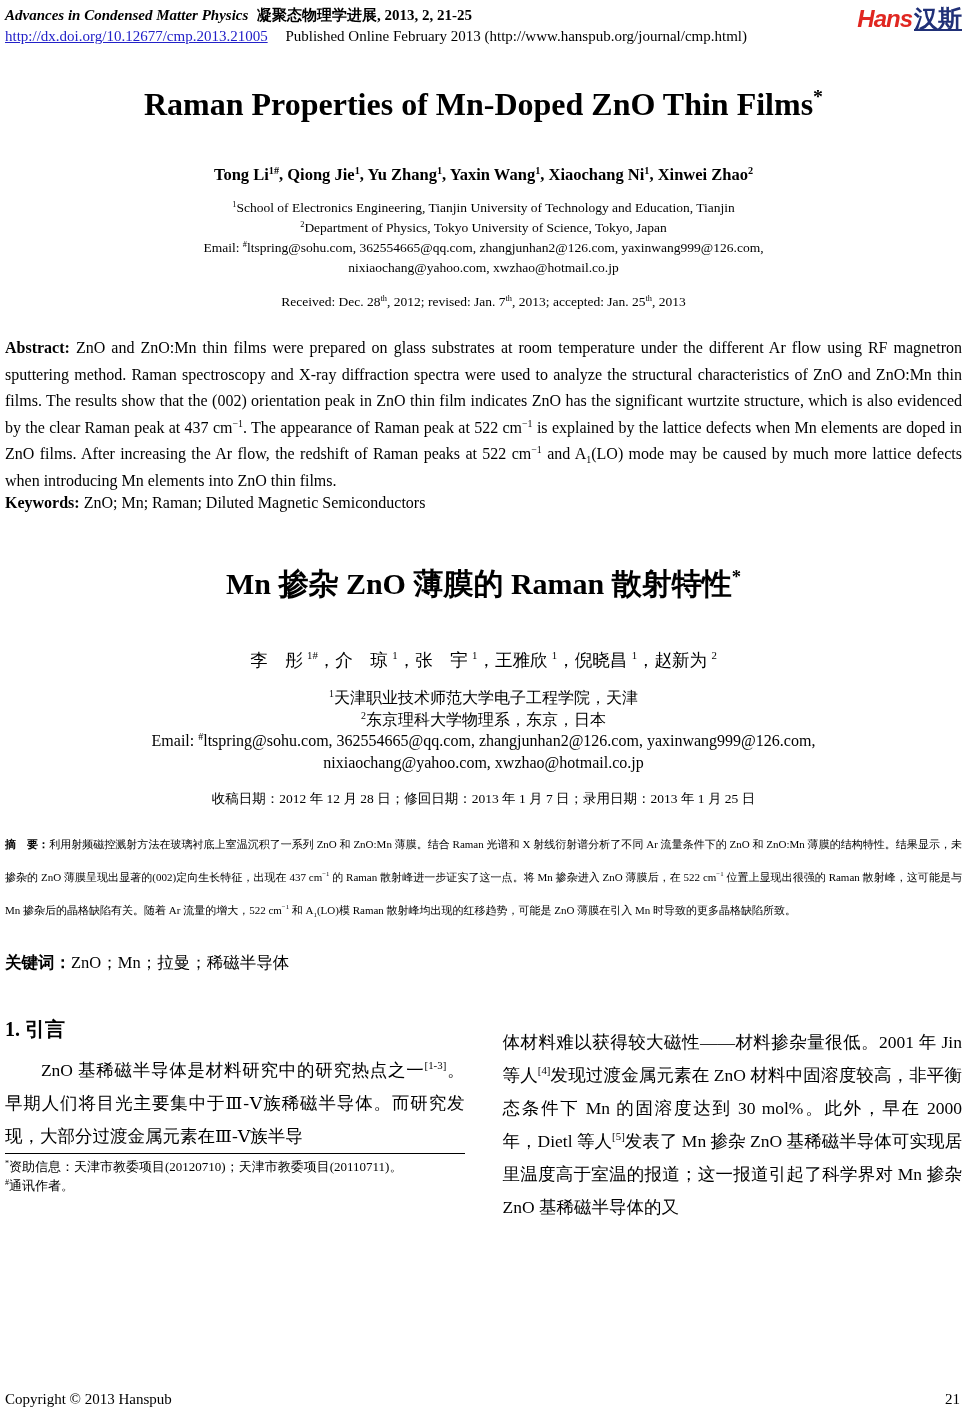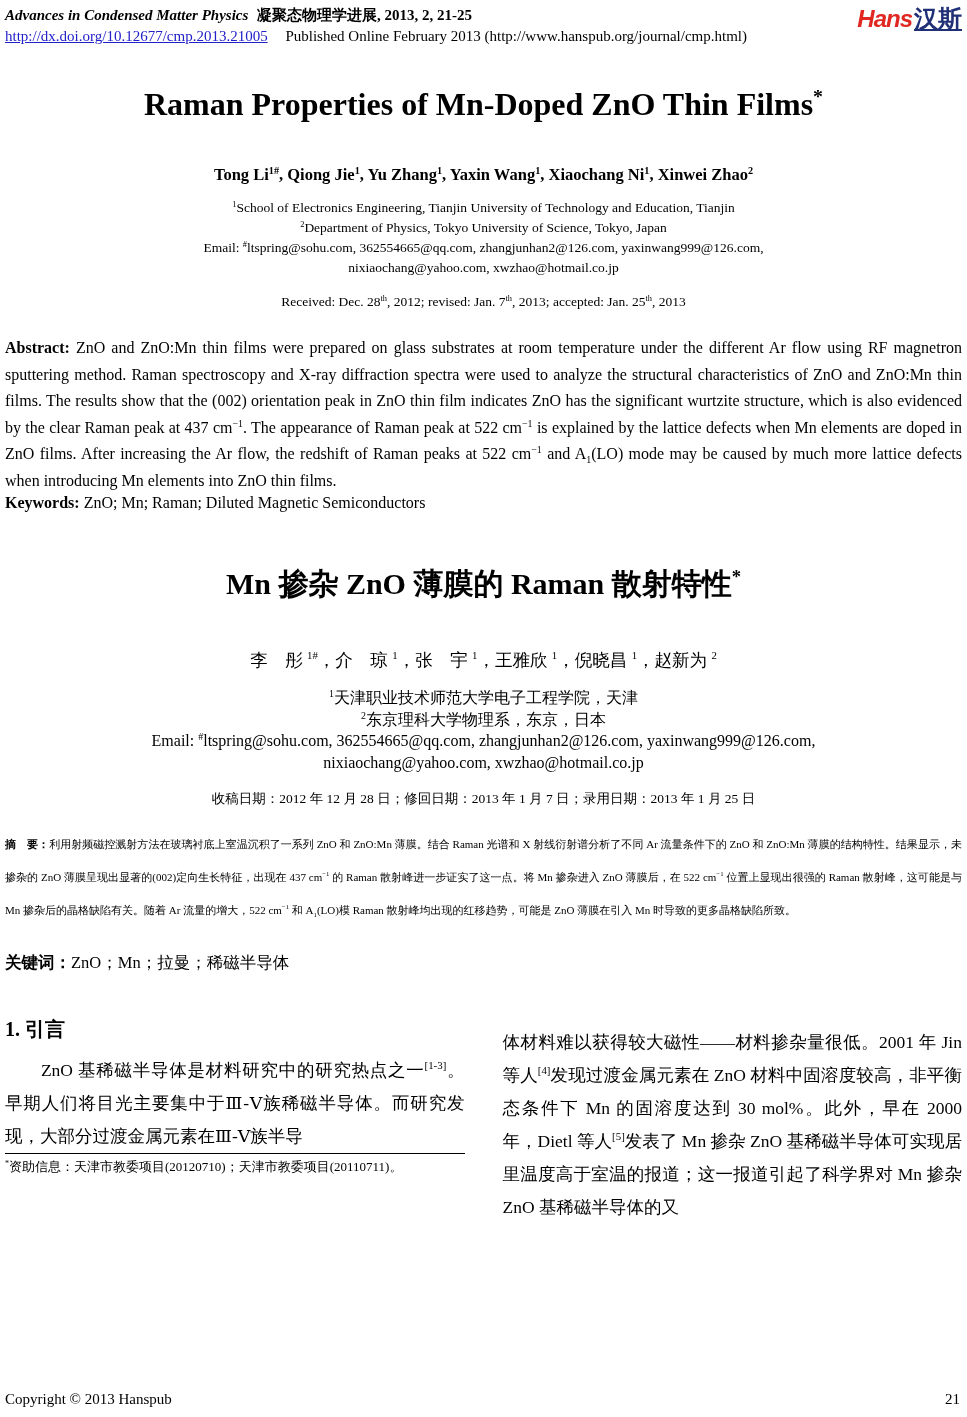--- a/index.html
+++ b/index.html
@@ -113,20 +113,21 @@
 
   <p class="kw-cn"><b>关键词：</b>ZnO；Mn；拉曼；稀磁半导体</p>
 
   <section class="cols">
     <div class="col col-left">
       <h2 class="sec-h">1. 引言</h2>
       <p class="body-p">ZnO 基稀磁半导体是材料研究中的研究热点之一<sup>[1-3]</sup>。早期人们将目光主要集中于Ⅲ-Ⅴ族稀磁半导体。而研究发现，大部分过渡金属元素在Ⅲ-Ⅴ族半导</p>
       <div class="footnote">
         <div class="fn-rule"></div>
         <p class="fn"><sup>*</sup>资助信息：天津市教委项目(20120710)；天津市教委项目(20110711)。</p>
+        <p class="fn"><sup>#</sup>通讯作者。</p>
       </div>
     </div>
     <div class="col col-right">
       <p class="body-p">体材料难以获得较大磁性——材料掺杂量很低。2001 年 Jin 等人<sup>[4]</sup>发现过渡金属元素在 ZnO 材料中固溶度较高，非平衡态条件下 Mn 的固溶度达到 30 mol%。此外，早在 2000 年，Dietl 等人<sup>[5]</sup>发表了 Mn 掺杂 ZnO 基稀磁半导体可实现居里温度高于室温的报道；这一报道引起了科学界对 Mn 掺杂 ZnO 基稀磁半导体的又</p>
     </div>
   </section>
 
   <footer class="footer">
     <span>Copyright © 2013 Hanspub</span>
     <span>21</span>

